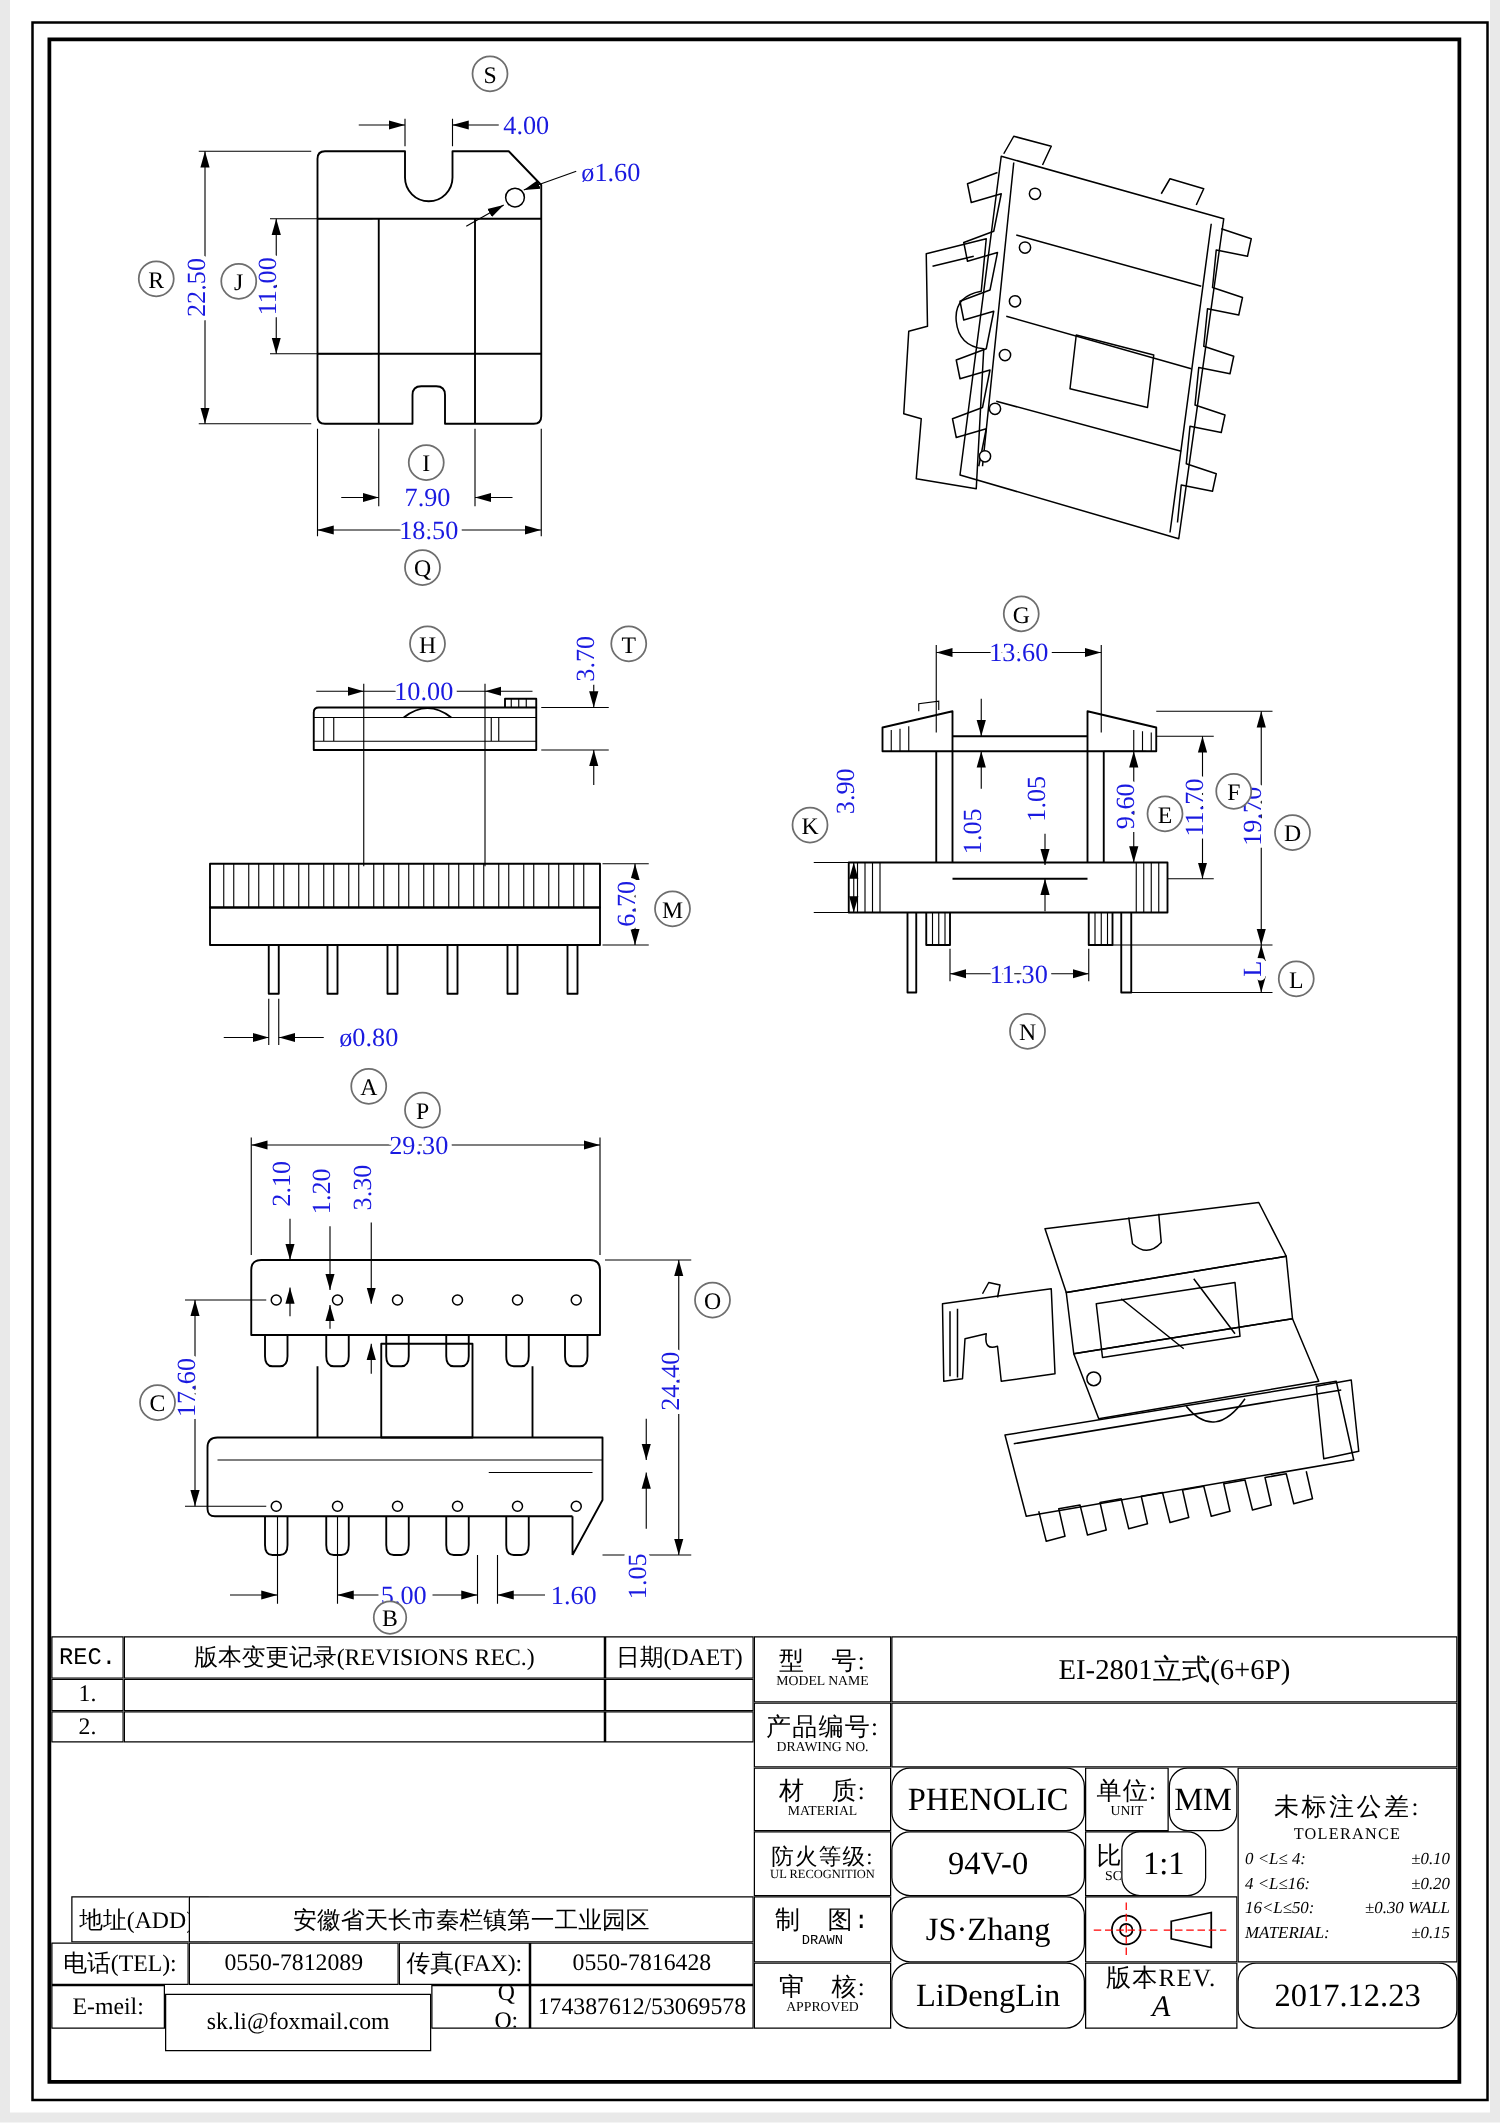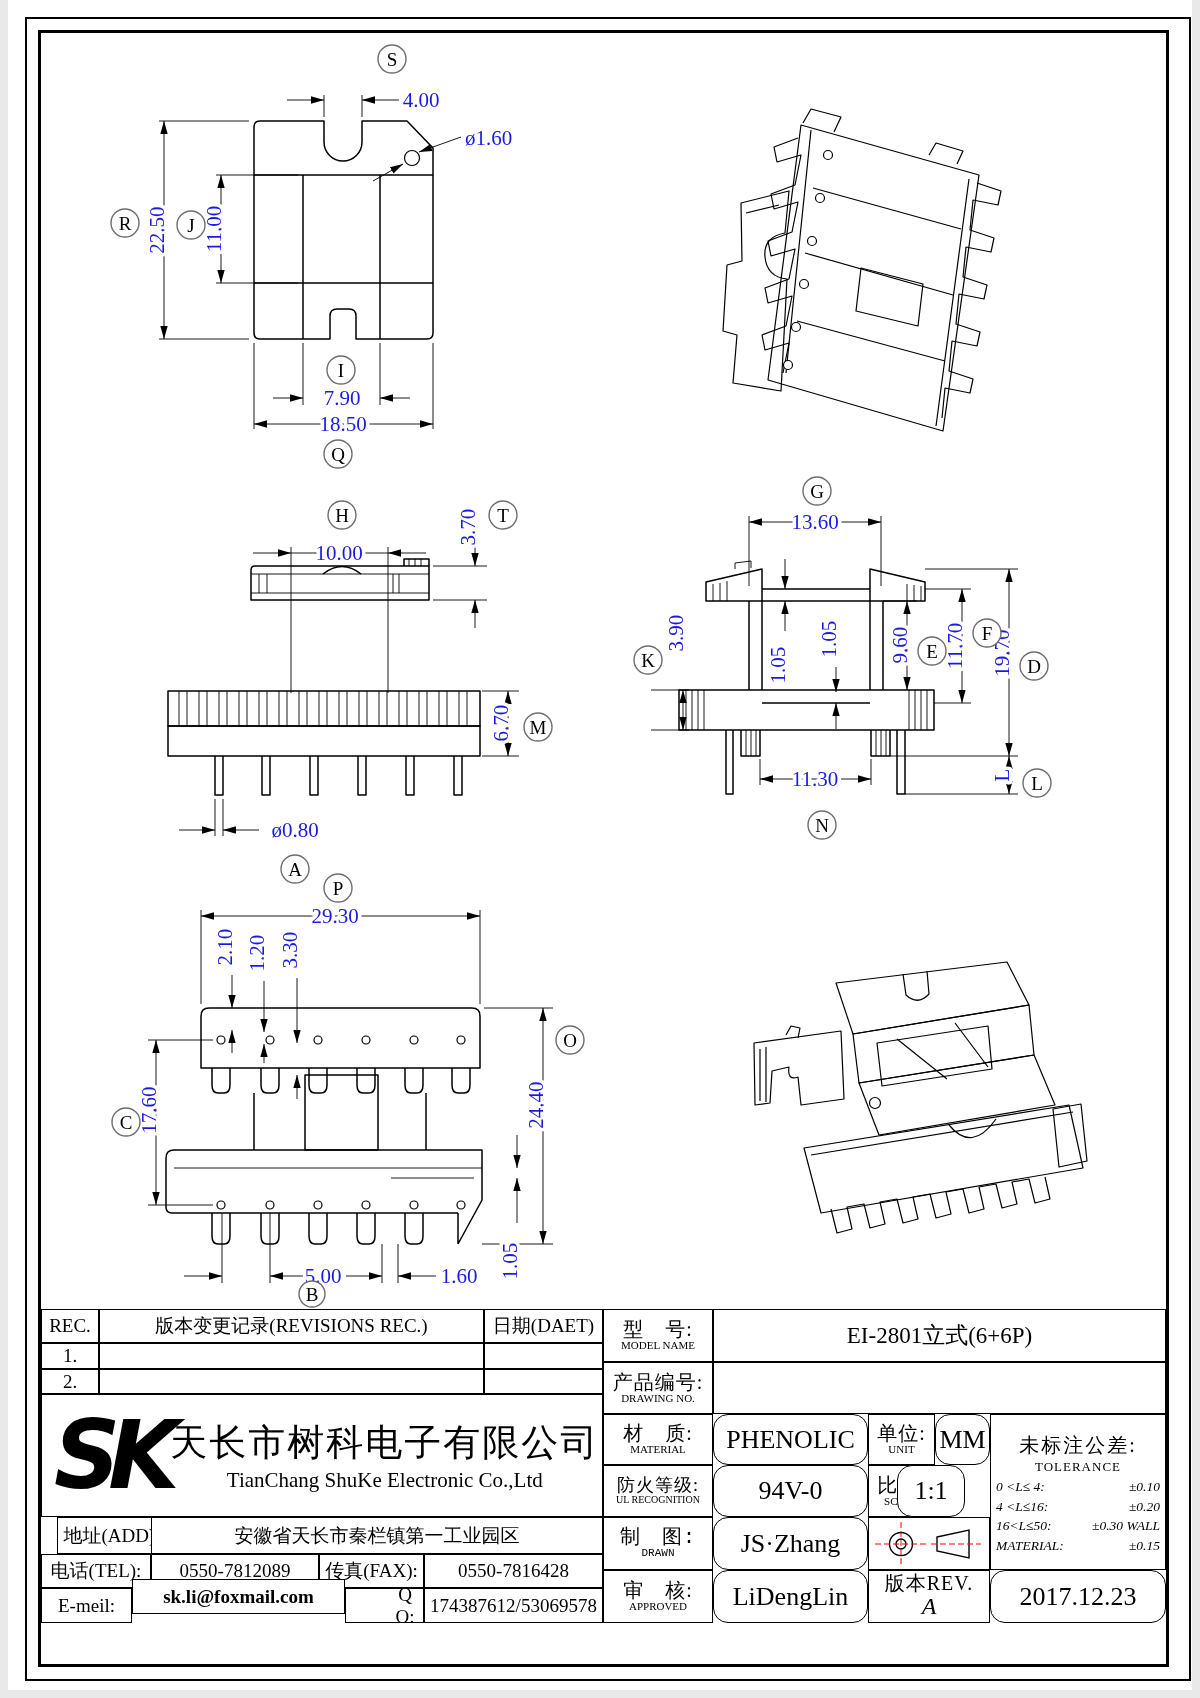--- a/index.html
+++ b/index.html
@@ -329,21 +329,21 @@
         </g>
       <g>
           <circle class="balc" cx="271" cy="1261" r="13"></circle>
           <text class="bal" x="271" y="1268" text-anchor="middle">B</text>
         </g>
     </g>
   </svg>
 
   <div class="tb">
 
-    <div class="cell hdr" style="left:0;top:0;width:58px;height:34px;">
+    <div class="cell hdr" style="left:0;top:0;width:58px;height:34px;font-family:Liberation Mono, monospace;">
         <span>REC.</span>
       </div>
     <div class="cell hdr" style="left:58px;top:0;width:385px;height:34px;">
         <span>版本变更记录(REVISIONS REC.)</span>
       </div>
     <div class="cell hdr" style="left:443px;top:0;width:119px;height:34px;">
         <span>日期(DAET)</span>
       </div>
     <div class="cell hdr" style="left:0;top:34px;width:58px;height:26px;">
         <span>1.</span>
@@ -357,27 +357,20 @@
     <div class="cell hdr" style="left:0;top:60px;width:58px;height:25px;">
         <span>2.</span>
       </div>
     <div class="cell" style="left:58px;top:60px;width:385px;height:25px;">
         <span></span>
       </div>
     <div class="cell" style="left:443px;top:60px;width:119px;height:25px;">
         <span></span>
       </div>
 
-    <div class="cell" style="left:0;top:85px;width:562px;height:123px;justify-content:flex-start;">
-      <div class="logo" style="margin-left:12px;">SK</div>
-      <div class="stack" style="display:flex;flex-direction:column;align-items:center;flex:1;">
-        <div class="cmpcn">天长市树科电子有限公司</div>
-        <div class="cmpen">TianChang ShuKe Electronic Co.,Ltd</div>
-      </div>
-    </div>
 
     <div class="cell hdr" style="left:16px;top:208px;width:110px;height:37px;">
         <span>地址(ADD):</span>
       </div>
     <div class="cell hdr" style="left:110px;top:208px;width:452px;height:37px;">
         <span>安徽省天长市秦栏镇第一工业园区</span>
       </div>
     <div class="cell hdr" style="left:0;top:245px;width:110px;height:34px;">
         <span>电话(TEL):</span>
       </div>
@@ -386,21 +379,21 @@
       </div>
     <div class="cell hdr" style="left:278px;top:245px;width:105px;height:34px;">
         <span>传真(FAX):</span>
       </div>
     <div class="cell hdr" style="left:383px;top:245px;width:179px;height:34px;">
         <span>0550-7816428</span>
       </div>
     <div class="cell hdr" style="left:0;top:279px;width:91px;height:35px;">
         <span>E-meil:</span>
       </div>
-    <div class="cell hdr" style="left:91px;top:270px;width:213px;height:35px;font-weight:bold;">
+    <div class="cell hdr" style="left:91px;top:286px;width:213px;height:46px;">
         <span>sk.li@foxmail.com</span>
       </div>
     <div class="cell hdr" style="left:304px;top:279px;width:79px;height:35px;padding-left:41px;">
         <span>Q Q:</span>
       </div>
     <div class="cell hdr" style="left:383px;top:279px;width:179px;height:35px;">
         <span>174387612/53069578</span>
       </div>
 
     <div class="cell stack" style="left:562px;top:0;width:110px;height:53px;">

